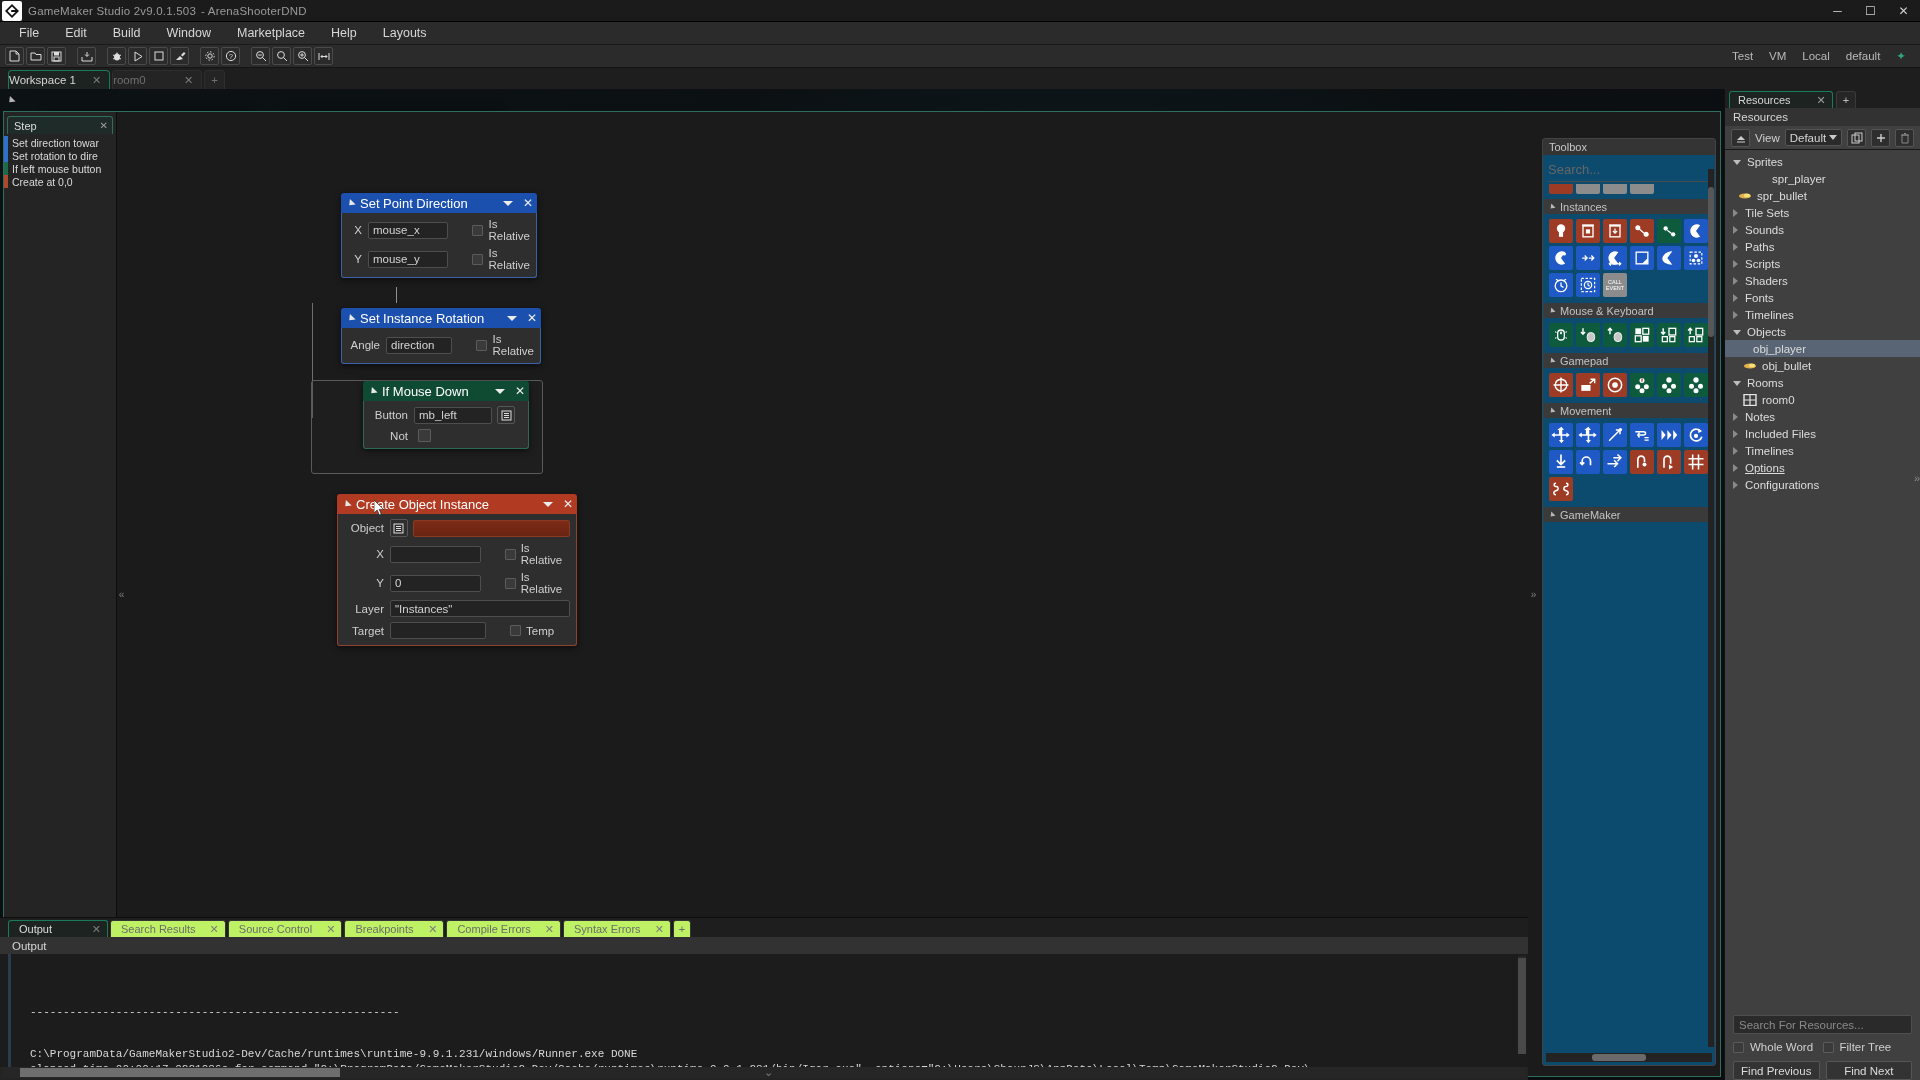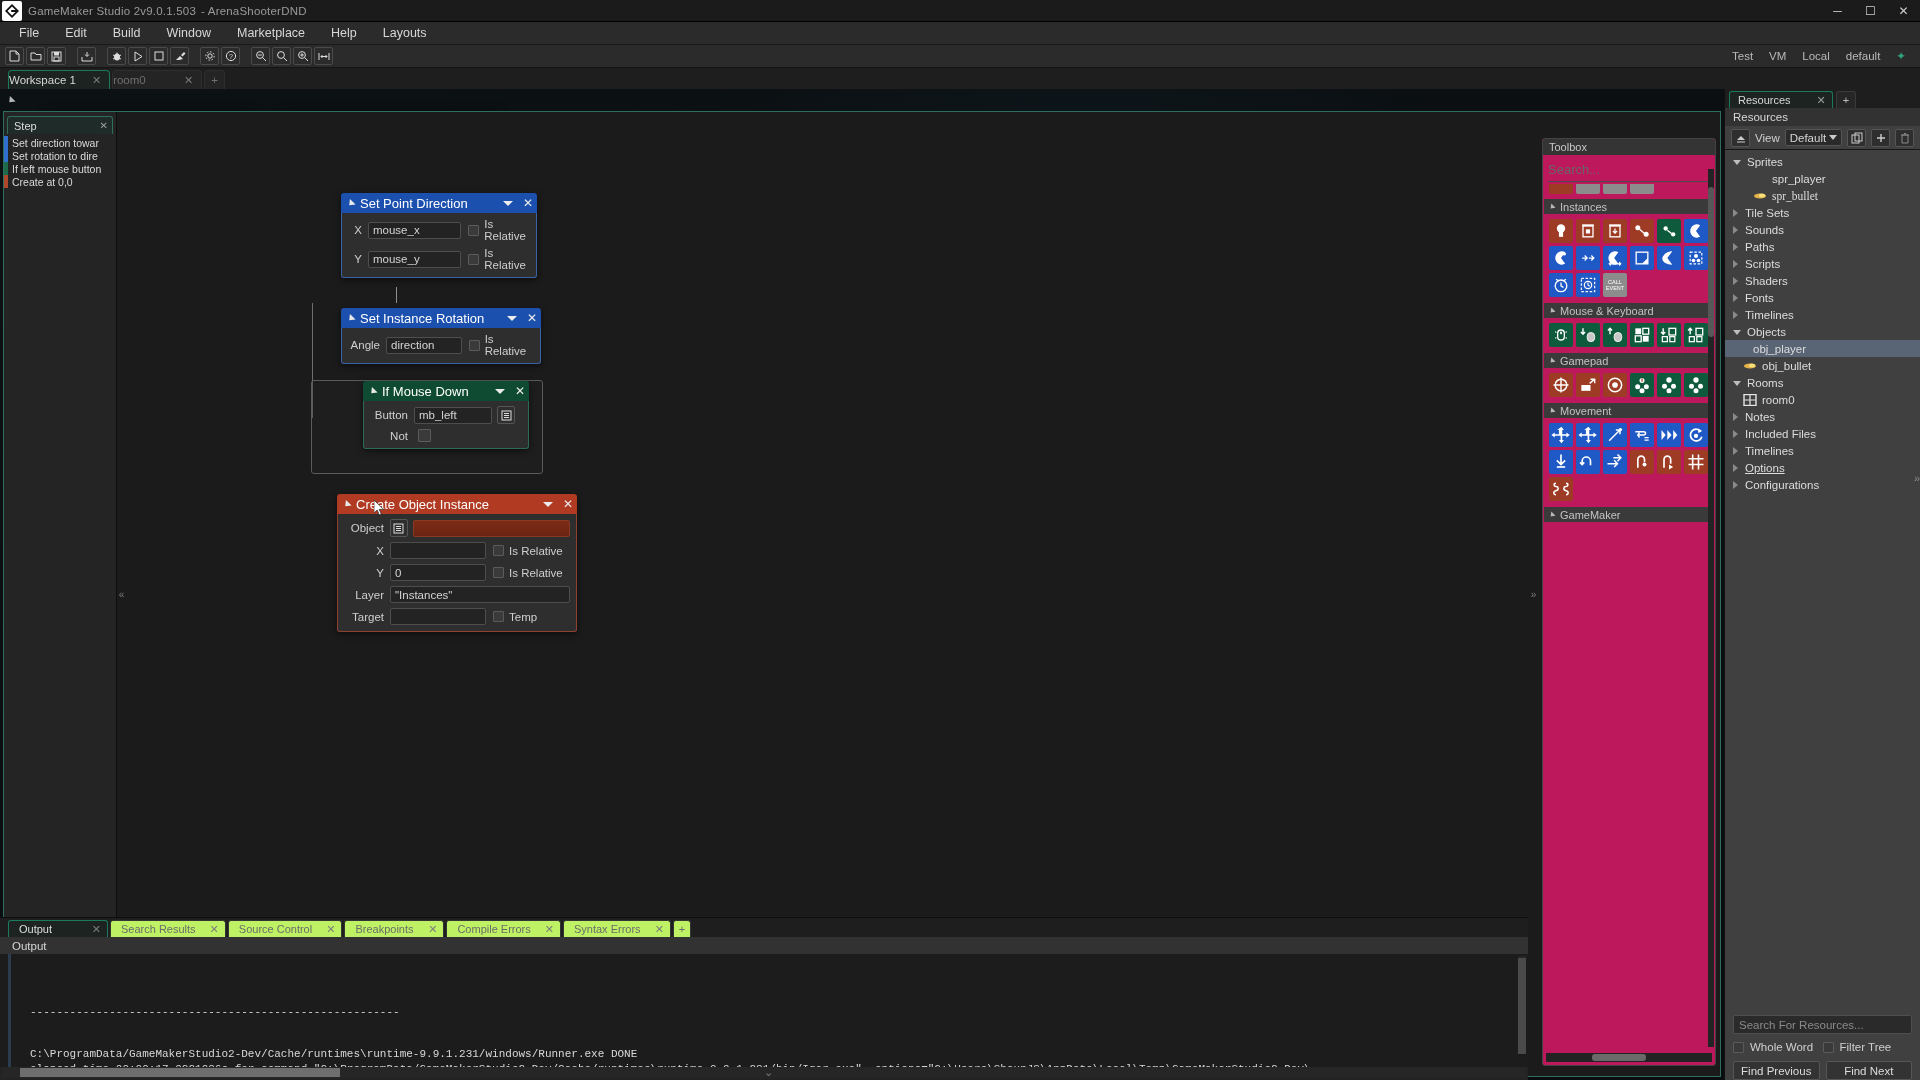--- a/index.html
+++ b/index.html
@@ -138,30 +138,30 @@
   .blk .bh .dd { margin-left:auto; width:0;height:0;border-left:5px solid transparent;
     border-right:5px solid transparent; border-top:5px solid #ececec; }
   .blk .bh .cx { margin-left:10px; font-size:12px; color:#ececec; }
   .blk .bb { background:#2e2e2e; border:1px solid #4c4c4c; border-top:none;
     border-radius:0 0 3px 3px; padding:5px 6px 6px; }
   .arow { display:flex; align-items:center; margin-bottom:5px; }
   .arow:last-child { margin-bottom:0; }
   .akey { font-size:11.5px; color:#cfcfcf; text-align:right; flex:none; }
   .aval { height:17px; background:#232323; border:1px solid #4e4e4e; border-radius:2px;
     font-size:11.5px; color:#d4d4d4; padding:0 4px; display:flex; align-items:center; }
-  .rel { display:flex; align-items:center; font-size:11.5px; color:#cfcfcf; margin-left:7px; }
+  .rel { display:flex; align-items:center; font-size:11.5px; color:#cfcfcf; margin-left:24px; }
   .rel .cb { margin-right:5px; }
   .blue .bh { background:#1c50ae; } .blue .bb { border-color:#3b62a6; }
   .green .bh { background:#0f4a33; } .green .bb { border-color:#2d6a54; }
   .red   .bh { background:#b03a22; } .red   .bb { border-color:#8f4230; }
   .conn { position:absolute; background:#8f8f8f; }
 
   
   #toolbox { position:absolute; right:4px; top:26px; width:174px; bottom:10px;
-    background:#be185d; border:1px solid #434343; border-radius:3px; display:flex;
+    background:#0c4a6e; border:1px solid #434343; border-radius:3px; display:flex;
     flex-direction:column; overflow:hidden; }
   #toolbox .tbh { height:16px; background:#343434; font-size:11px; color:#c6c6c6;
     display:flex; align-items:center; padding:0 6px; }
   #toolbox .tbs { height:24px; margin:3px 5px 0; border-bottom:1px solid #4a4a4a;
     display:flex; align-items:center; }
   #toolbox .tbs input { flex:1; background:transparent; border:none; outline:none;
     color:#c9c9c9; font-size:13px; font-family:inherit; }
   #toolbox .tbs input::placeholder { color:#666; }
   #tbscroll { flex:1; overflow:hidden; position:relative; padding:0 1px; }
   .tsec { font-size:11px; color:#c3c3c3; background:#3a3a3a; height:15px;
@@ -1180,21 +1180,21 @@
     </div>
     <div id="tree2">
         <div class="rrow" style="padding-left: 8px;">
           <span class="ar open"></span>
           <span>Sprites</span>
         </div>
         <div class="rrow" style="padding-left: 28px;">
           <span class="ic"></span>
           <span>spr_player</span>
         </div>
-        <div class="rrow" style="padding-left: 28px; font-family: Liberation Serif, serif;">
+        <div class="rrow" style="padding-left: 13px;">
           <span class="ic"><svg width="14" height="12" viewBox="0 0 14 12">
               <ellipse cx="7" cy="6" rx="6" ry="2.6" fill="#e3b24a"></ellipse>
               <ellipse cx="9" cy="5.4" rx="3" ry="1.9" fill="#f7e07a"></ellipse>
             </svg></span>
           <span>spr_bullet</span>
         </div>
         <div class="rrow" style="padding-left: 8px;">
           <span class="ar"></span>
           <span>Tile Sets</span>
         </div>

